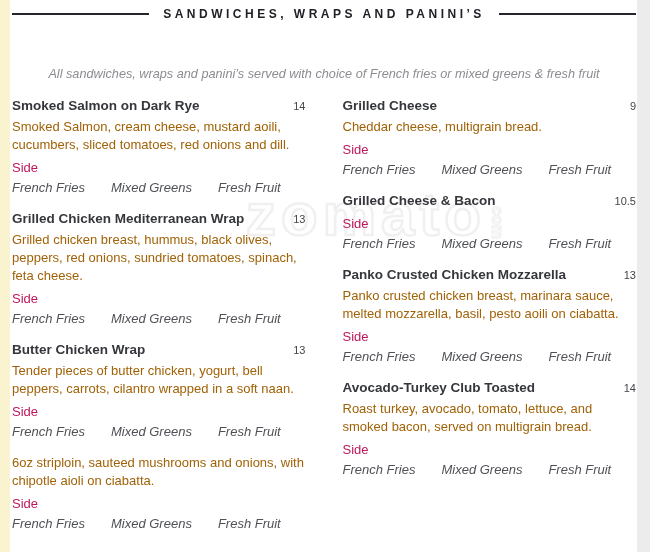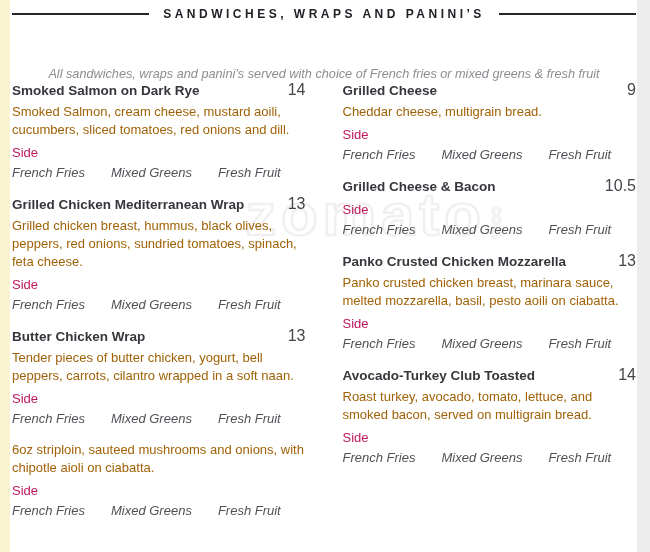--- a/index.html
+++ b/index.html
@@ -63,28 +63,29 @@
     margin-top: 46px;
     text-align: center;
     font-style: italic;
     font-size: 12.7px;
     color: #8b8d92;
   }
   .cols {
     display: grid;
     grid-template-columns: 1fr 1fr;
     column-gap: 37px;
+    margin-top: 16px;
   }
   .menu-item { margin-bottom: 13px; }
   .item-head {
     display: flex; justify-content: space-between; align-items: baseline;
     font-size: 13.5px; line-height: 18px;
   }
   .item-name { font-weight: bold; color: #35373c; }
-  .item-price { font-weight: normal; color: #44464b; font-size: 16px; }
+  .item-price { font-weight: normal; color: #44464b; font-size: 11px; }
   .item-desc {
     margin: 3px 0 0 0;
     font-size: 13px; line-height: 18px;
     color: #a16207;
   }
   .side-label {
     margin-top: 5px;
     font-size: 13px; line-height: 18px;
     color: #be185d;
   }

